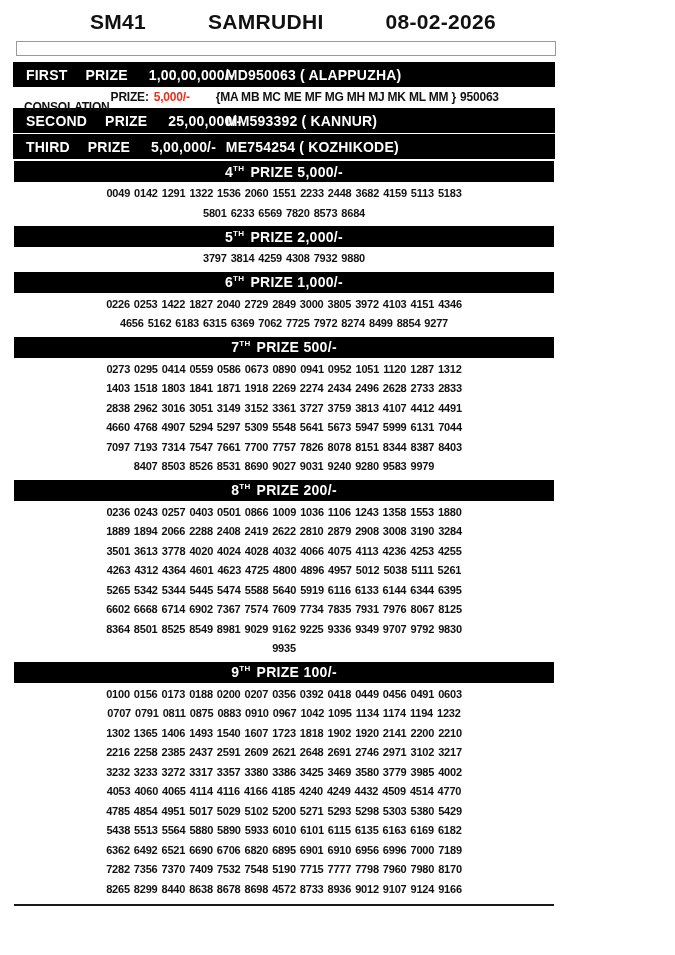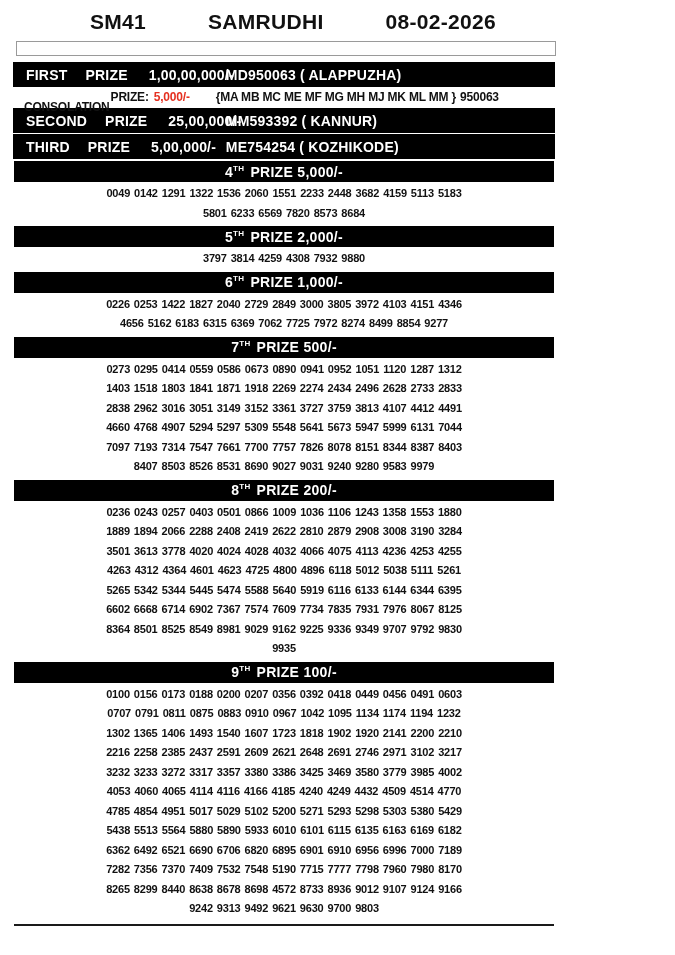--- a/index.html
+++ b/index.html
@@ -312,21 +312,21 @@
       </div>
       <div class="num-row">
         <span>4263</span>
         <span>4312</span>
         <span>4364</span>
         <span>4601</span>
         <span>4623</span>
         <span>4725</span>
         <span>4800</span>
         <span>4896</span>
-        <span>6118</span>
+        <span>4957</span>
         <span>5012</span>
         <span>5038</span>
         <span>5111</span>
         <span>5261</span>
       </div>
       <div class="num-row">
         <span>5265</span>
         <span>5342</span>
         <span>5344</span>
         <span>5445</span>
@@ -536,26 +536,17 @@
         <span>8678</span>
         <span>8698</span>
         <span>4572</span>
         <span>8733</span>
         <span>8936</span>
         <span>9012</span>
         <span>9107</span>
         <span>9124</span>
         <span>9166</span>
       </div>
-      <div class="num-row">
-        <span>9242</span>
-        <span>9313</span>
-        <span>9492</span>
-        <span>9621</span>
-        <span>9630</span>
-        <span>9700</span>
-        <span>9803</span>
-      </div>
     </div>
 
   <div class="bottom-rule"></div>
 
 </div>
 
 </body></html>

